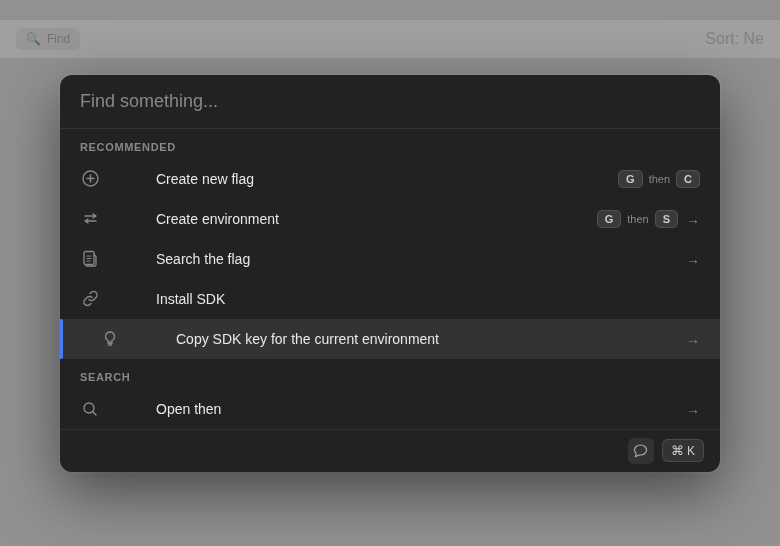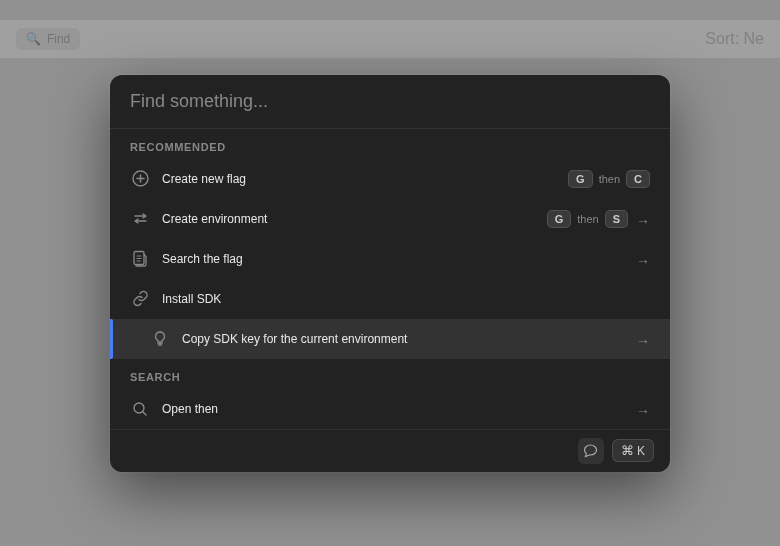--- a/index.html
+++ b/index.html
@@ -56,21 +56,21 @@
     
     .modal-backdrop {
       position: absolute;
       inset: 0;
       background: rgba(0,0,0,0.3);
     }
 
     
     .command-palette {
       position: relative;
-      width: 560px;
+      width: 660px;
       background: #222222;
       border-radius: 12px;
       box-shadow: 0 20px 60px rgba(0,0,0,0.5), 0 0 0 1px rgba(255,255,255,0.08);
       overflow: hidden;
       z-index: 10;
     }
 
     
     .search-area {
       display: flex;
@@ -127,22 +127,23 @@
       display: flex;
       align-items: center;
       justify-content: center;
       color: #999;
       flex-shrink: 0;
       font-size: 15px;
     }
 
     .menu-item .item-label {
       flex: 1;
-      font-size: 12px;
+      font-size: 14px;
       color: #e8e8e8;
+      margin-left: 44px;
     }
 
     .menu-item .item-shortcut {
       display: flex;
       align-items: center;
       gap: 4px;
       flex-shrink: 0;
     }
 
     .key-badge {

